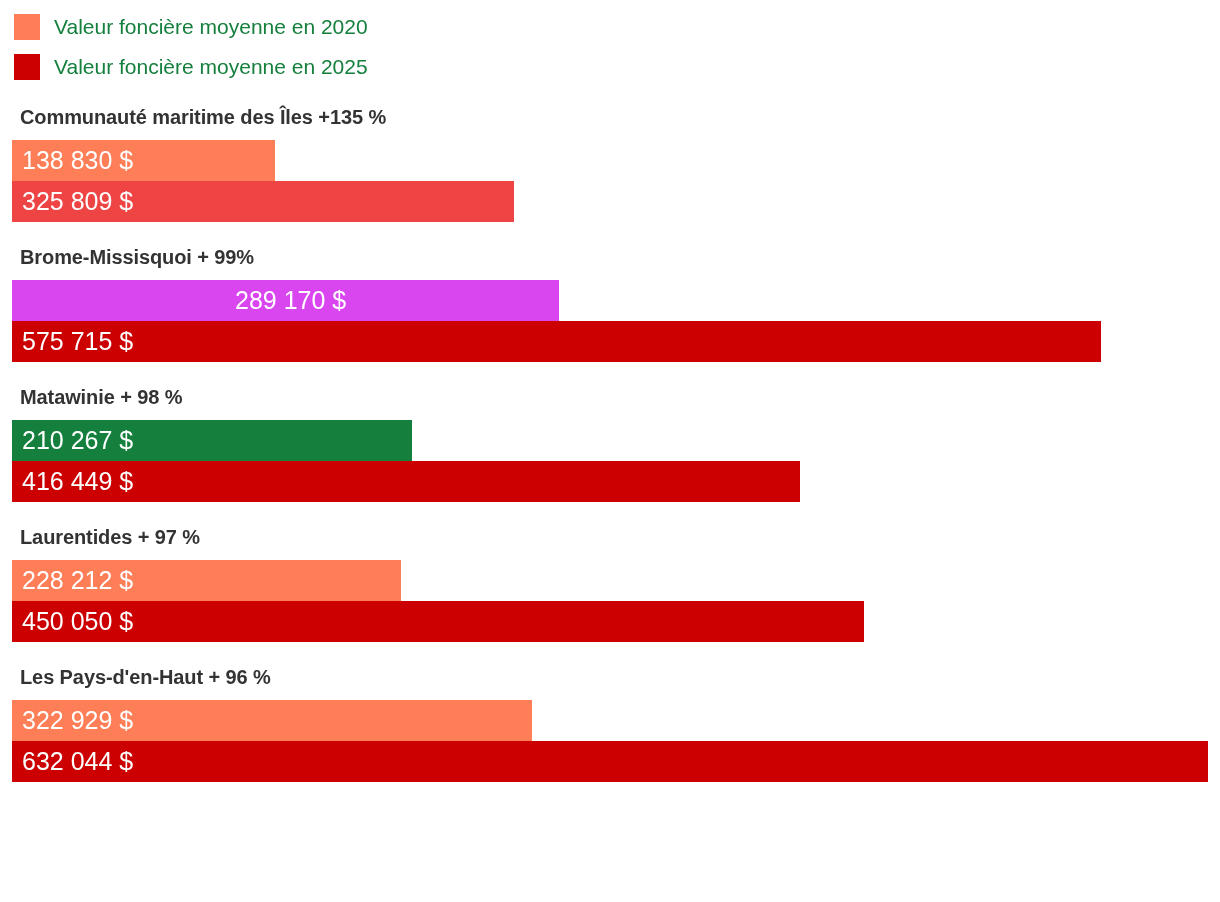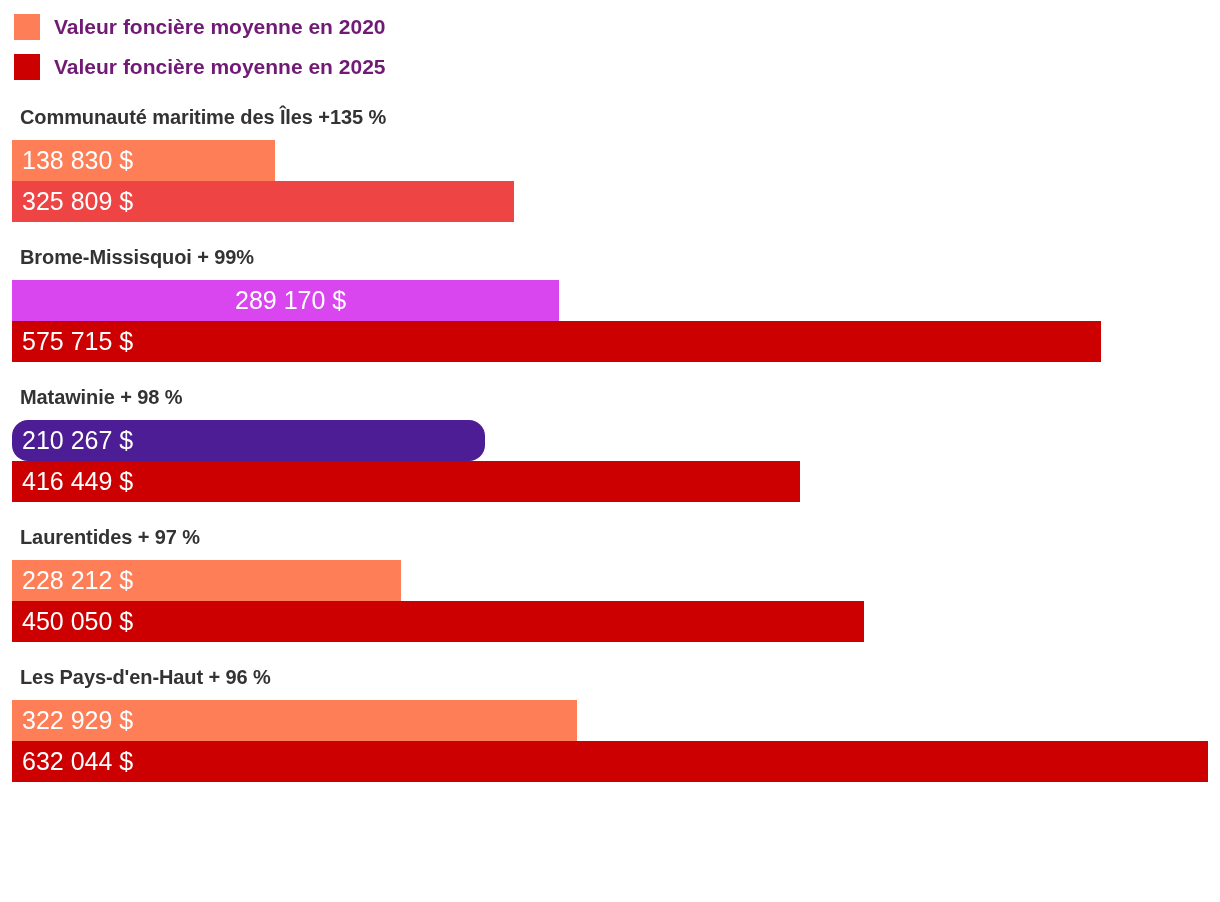--- a/index.html
+++ b/index.html
@@ -37,22 +37,22 @@
   }
   .legend-swatch {
     width: 26px;
     height: 26px;
     flex: 0 0 26px;
   }
   .legend-label {
     margin-left: 14px;
     font-size: 21px;
     line-height: 26px;
-    color: #701a75;
-    font-weight: 700;
+    color: #15803d;
+    font-weight: 400;
     white-space: nowrap;
   }
 
   
   .groups {
     position: absolute;
     left: 0;
     top: 104px;
     width: 1220px;
   }
@@ -131,21 +131,21 @@
         </div>
         <div class="bar bar-2025" style="width: 1089.41px; background: rgb(204, 0, 0);">
           <span class="bar-value">575 715 $</span>
         </div>
       </div>
     </div>
 
     <div class="group">
       <div class="group-title">Matawinie + 98 %</div>
       <div class="bars">
-        <div class="bar bar-2020" style="width: 473px; background: #4c1d95; border-radius: 16px;">
+        <div class="bar bar-2020" style="width: 400px; background: #15803d;">
           <span class="bar-value">210 267 $</span>
         </div>
         <div class="bar bar-2025" style="width: 788.035px; background: rgb(204, 0, 0);">
           <span class="bar-value">416 449 $</span>
         </div>
       </div>
     </div>
 
     <div class="group">
       <div class="group-title">Laurentides + 97 %</div>
@@ -155,21 +155,21 @@
         </div>
         <div class="bar bar-2025" style="width: 851.618px; background: rgb(204, 0, 0);">
           <span class="bar-value">450 050 $</span>
         </div>
       </div>
     </div>
 
     <div class="group">
       <div class="group-title">Les Pays-d'en-Haut + 96 %</div>
       <div class="bars">
-        <div class="bar bar-2020" style="width: 565px; background: rgb(253, 126, 87);">
+        <div class="bar bar-2020" style="width: 520px; background: rgb(253, 126, 87);">
           <span class="bar-value">322 929 $</span>
         </div>
         <div class="bar bar-2025" style="width: 1196px; background: rgb(204, 0, 0); text-align: center;">
           <span class="bar-value">632 044 $</span>
         </div>
       </div>
     </div>
 
   </div>
 </div>

